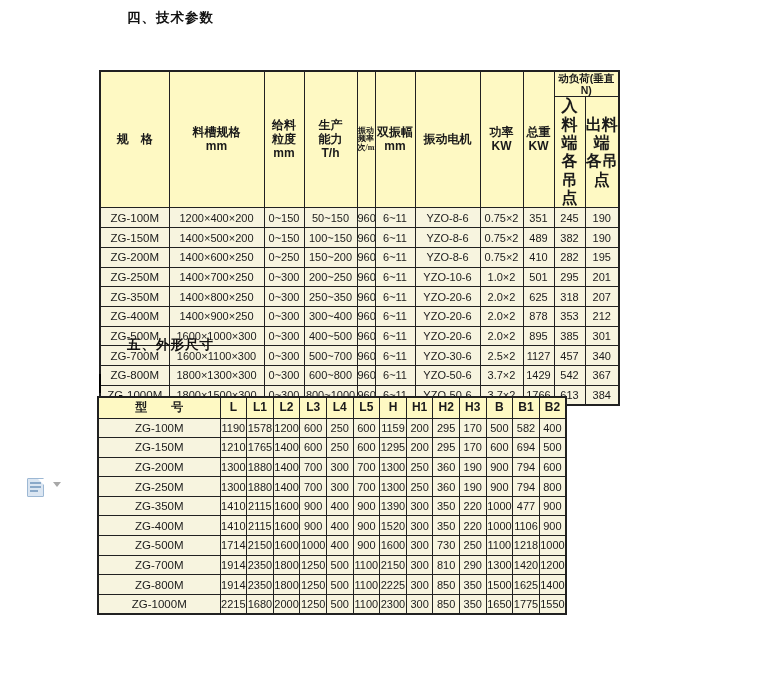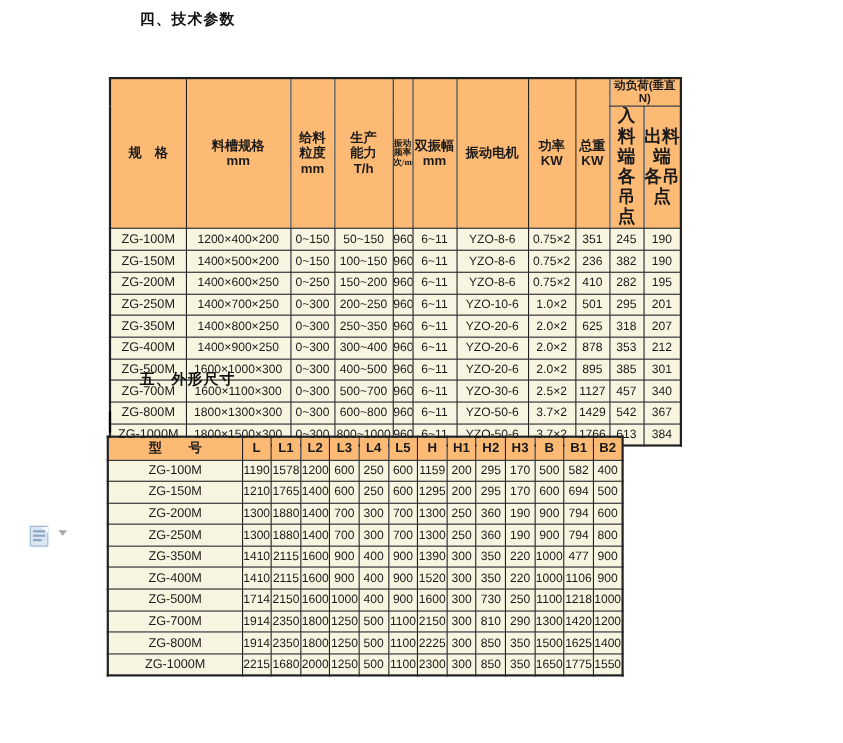--- a/index.html
+++ b/index.html
@@ -16,21 +16,21 @@
 
   table{border-collapse:collapse;table-layout:fixed;position:absolute;}
   #tech-table{left:99px;top:70px;width:519px;}
   #dim-table{left:97px;top:396px;width:470px;}
   th,td{
     border:1px solid #212121;text-align:center;vertical-align:middle;
     padding:0;overflow:hidden;
   }
   table{border:2px solid #212121;}
   th{
-    background:#fdba74;font-weight:bold;font-size:12px;line-height:1.15;
+    background:#fef9c3;font-weight:bold;font-size:12px;line-height:1.15;
     white-space:pre-line;
   }
   td{
     background:#f7f4df;font-size:11px;white-space:nowrap;
   }
   #tech-table td{height:18.7px;}
   #dim-table td{height:18.6px;}
   #tech-table th.h-freq{font-size:8px;line-height:1.1;font-weight:bold;font-family:Liberation Serif, serif;}
   #tech-table th.h-sub{font-size:16px;}
   #tech-table th.h-span{font-size:10.5px;height:16px;}
@@ -129,21 +129,21 @@
         </tr>
         <tr>
           <td>ZG-150M</td>
           <td>1400×500×200</td>
           <td>0~150</td>
           <td>100~150</td>
           <td>960</td>
           <td>6~11</td>
           <td>YZO-8-6</td>
           <td>0.75×2</td>
-          <td>236</td>
+          <td>489</td>
           <td>382</td>
           <td>190</td>
         </tr>
         <tr>
           <td>ZG-200M</td>
           <td>1400×600×250</td>
           <td>0~250</td>
           <td>150~200</td>
           <td>960</td>
           <td>6~11</td>

